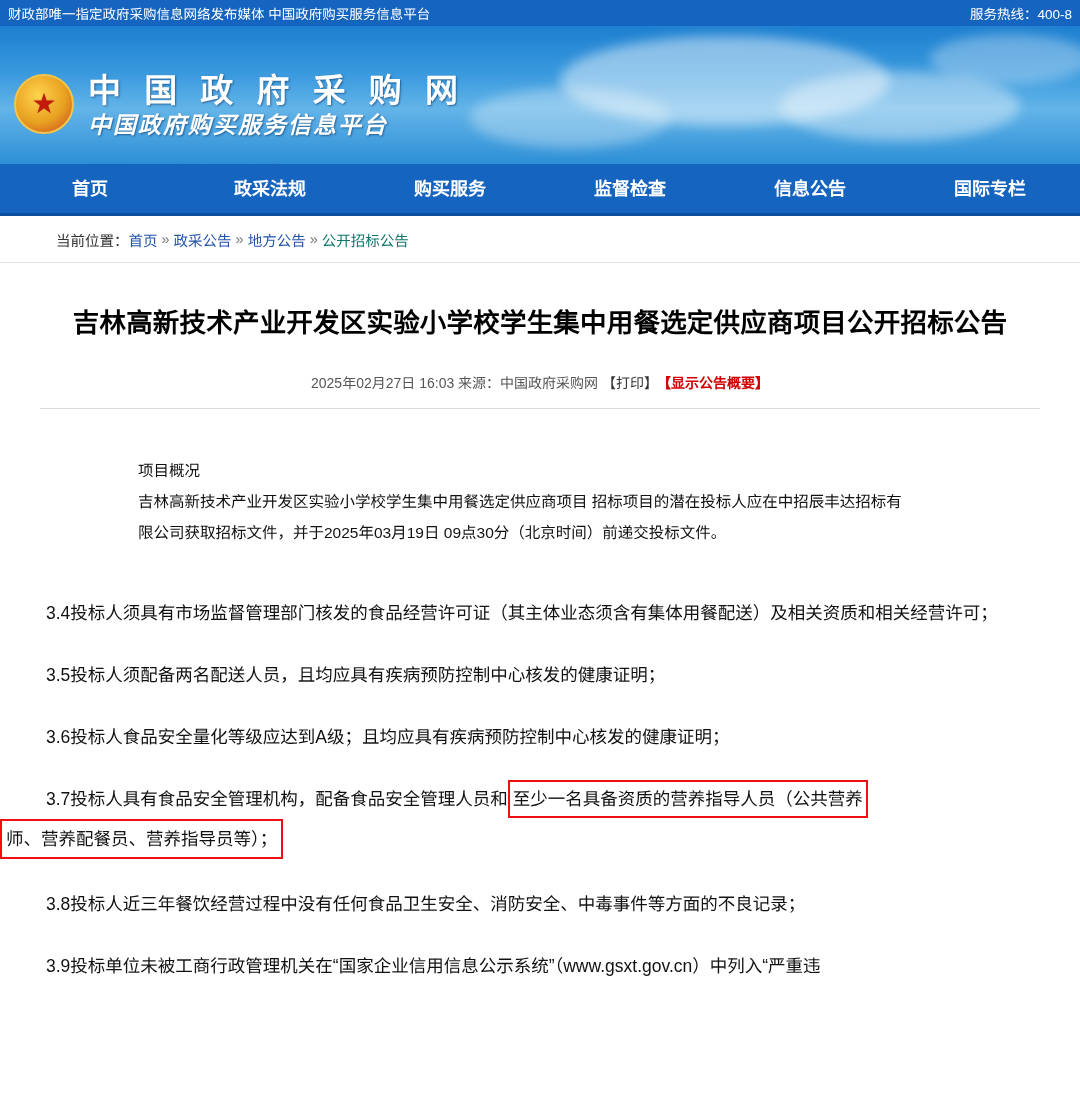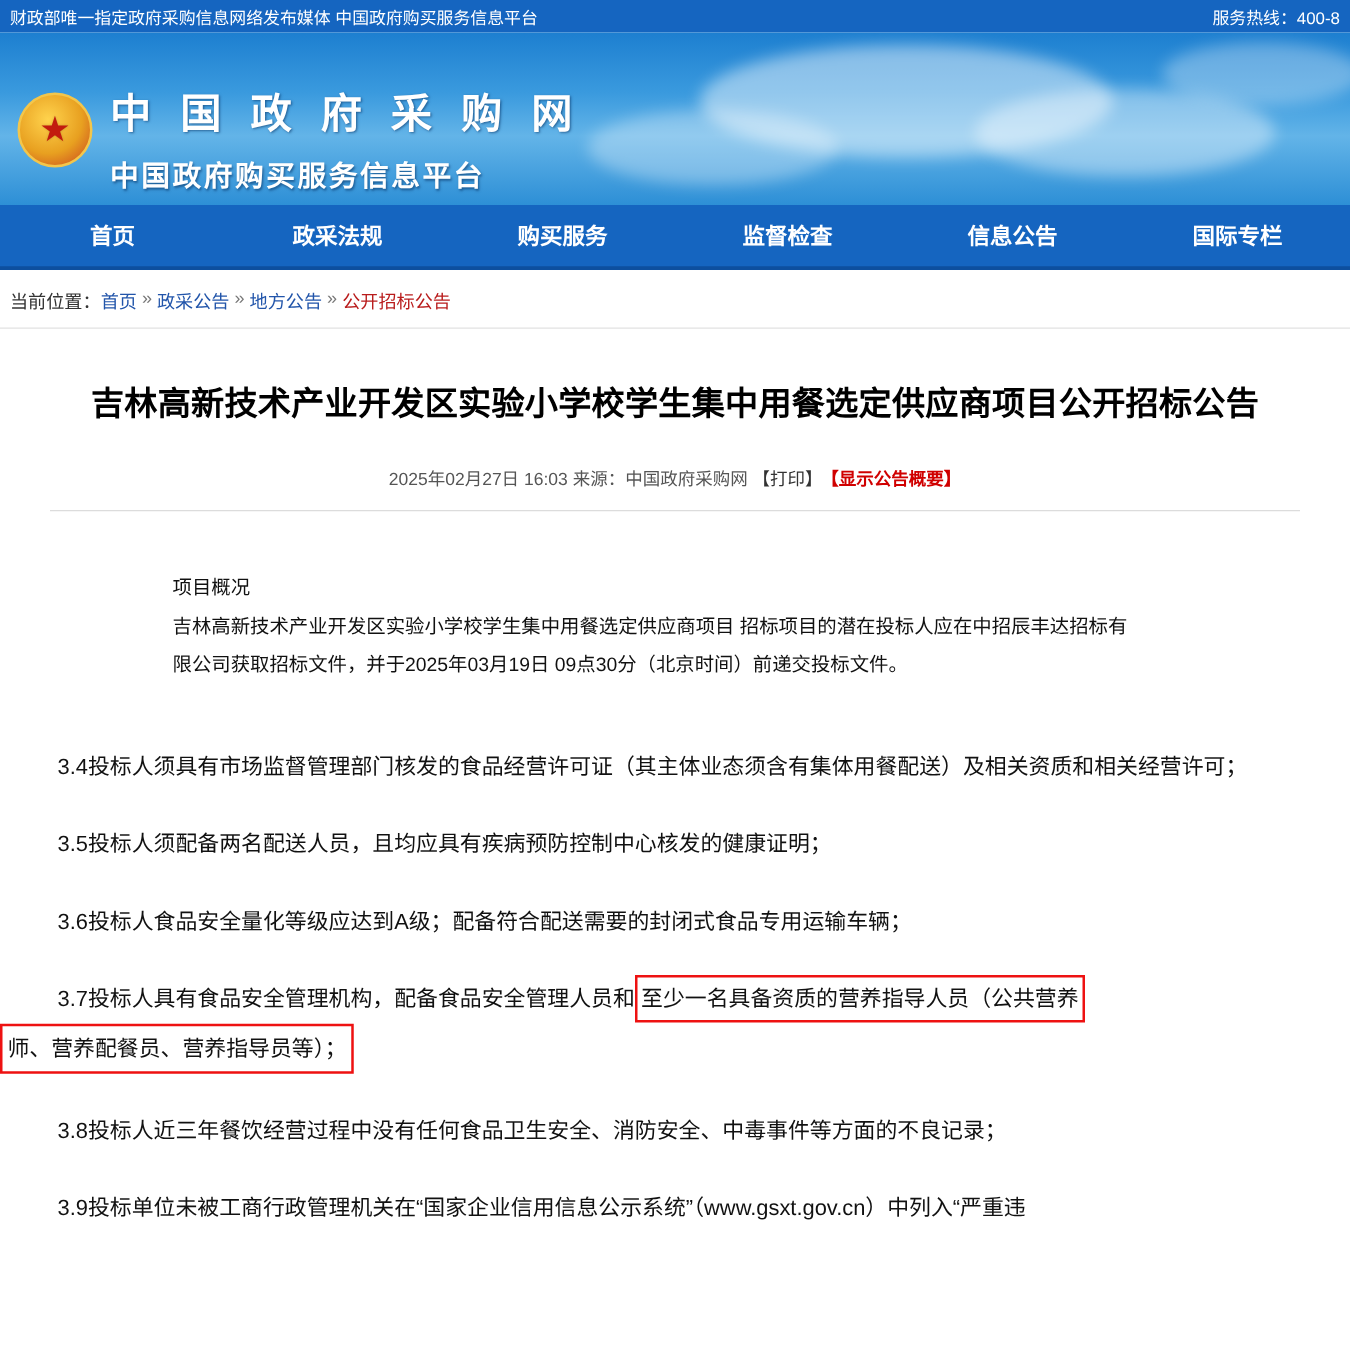--- a/index.html
+++ b/index.html
@@ -69,22 +69,23 @@
     font-weight: bold;
     letter-spacing: 7px;
     line-height: 1.05;
     text-shadow: 1px 1px 2px rgba(0,40,90,.55);
   }
   .brand .line2 {
     font-size: 23px;
     font-weight: bold;
     letter-spacing: 2px;
     line-height: 1.25;
-    margin-top: 18px;
+    margin-top: 2px;
     text-shadow: 1px 1px 2px rgba(0,40,90,.55);
+    font-style: italic;
   }
   .brand .line3 {
     font-size: 19px;
     font-weight: bold;
     letter-spacing: 2.5px;
     margin-top: 18px;
     text-shadow: 1px 1px 2px rgba(0,40,90,.55);
   }
 
   
@@ -109,24 +110,24 @@
   
   .crumbwrap {
     height: 46px;
     display: flex;
     align-items: center;
     padding-left: 8px;
     font-size: 14.5px;
     color: #333;
     background: #fff;
   }
-  .crumbwrap .lbl { color: #333; }
+  .crumbwrap .lbl { color: #333; margin-left: 48px; }
   .crumb-link { color: #2255aa; text-decoration: none; cursor: pointer; }
   .crumb-sep { color: #777; margin: 0 4px; }
-  .crumb-cur { color: #b91c1c; }
+  .crumb-cur { color: #0f766e; }
 
   
   .content {
     border-top: 1px solid #e2e2e2;
     padding: 0 0 20px 0;
     background: #fff;
   }
   .doc-title {
     font-size: 26.5px;
     font-weight: bold;
@@ -244,21 +245,21 @@
     <p>吉林高新技术产业开发区实验小学校学生集中用餐选定供应商项目 招标项目的潜在投标人应在中招辰丰达招标有</p>
     <p>限公司获取招标文件，并于2025年03月19日 09点30分（北京时间）前递交投标文件。</p>
   </div>
 
   <div class="body-text">
 
     <p class="para first indent">3.4投标人须具有市场监督管理部门核发的食品经营许可证（其主体业态须含有集体用餐配送）及相关资质和相关经营许可；</p>
 
     <p class="para indent">3.5投标人须配备两名配送人员，且均应具有疾病预防控制中心核发的健康证明；</p>
 
-    <p class="para indent">3.6投标人食品安全量化等级应达到A级；配备符合配送需要的封闭式食品专用运输车辆；</p>
+    <p class="para indent">3.6投标人食品安全量化等级应达到A级；且均应具有疾病预防控制中心核发的健康证明；</p>
 
     <p class="para indent"><span>3.7投标人具有食品安全管理机构，配备食品安全管理人员和</span><span class="hl-box">至少一名具备资质的营养指导人员（公共营养</span></p>
     <p style="margin:2px 0 0 0;"><span class="hl-line2">师、营养配餐员、营养指导员等）；</span></p>
 
     <p class="para indent">3.8投标人近三年餐饮经营过程中没有任何食品卫生安全、消防安全、中毒事件等方面的不良记录；</p>
 
     <p class="para indent">3.9投标单位未被工商行政管理机关在“国家企业信用信息公示系统”（www.gsxt.gov.cn）中列入“严重违</p>
 
   </div>
 </div>

